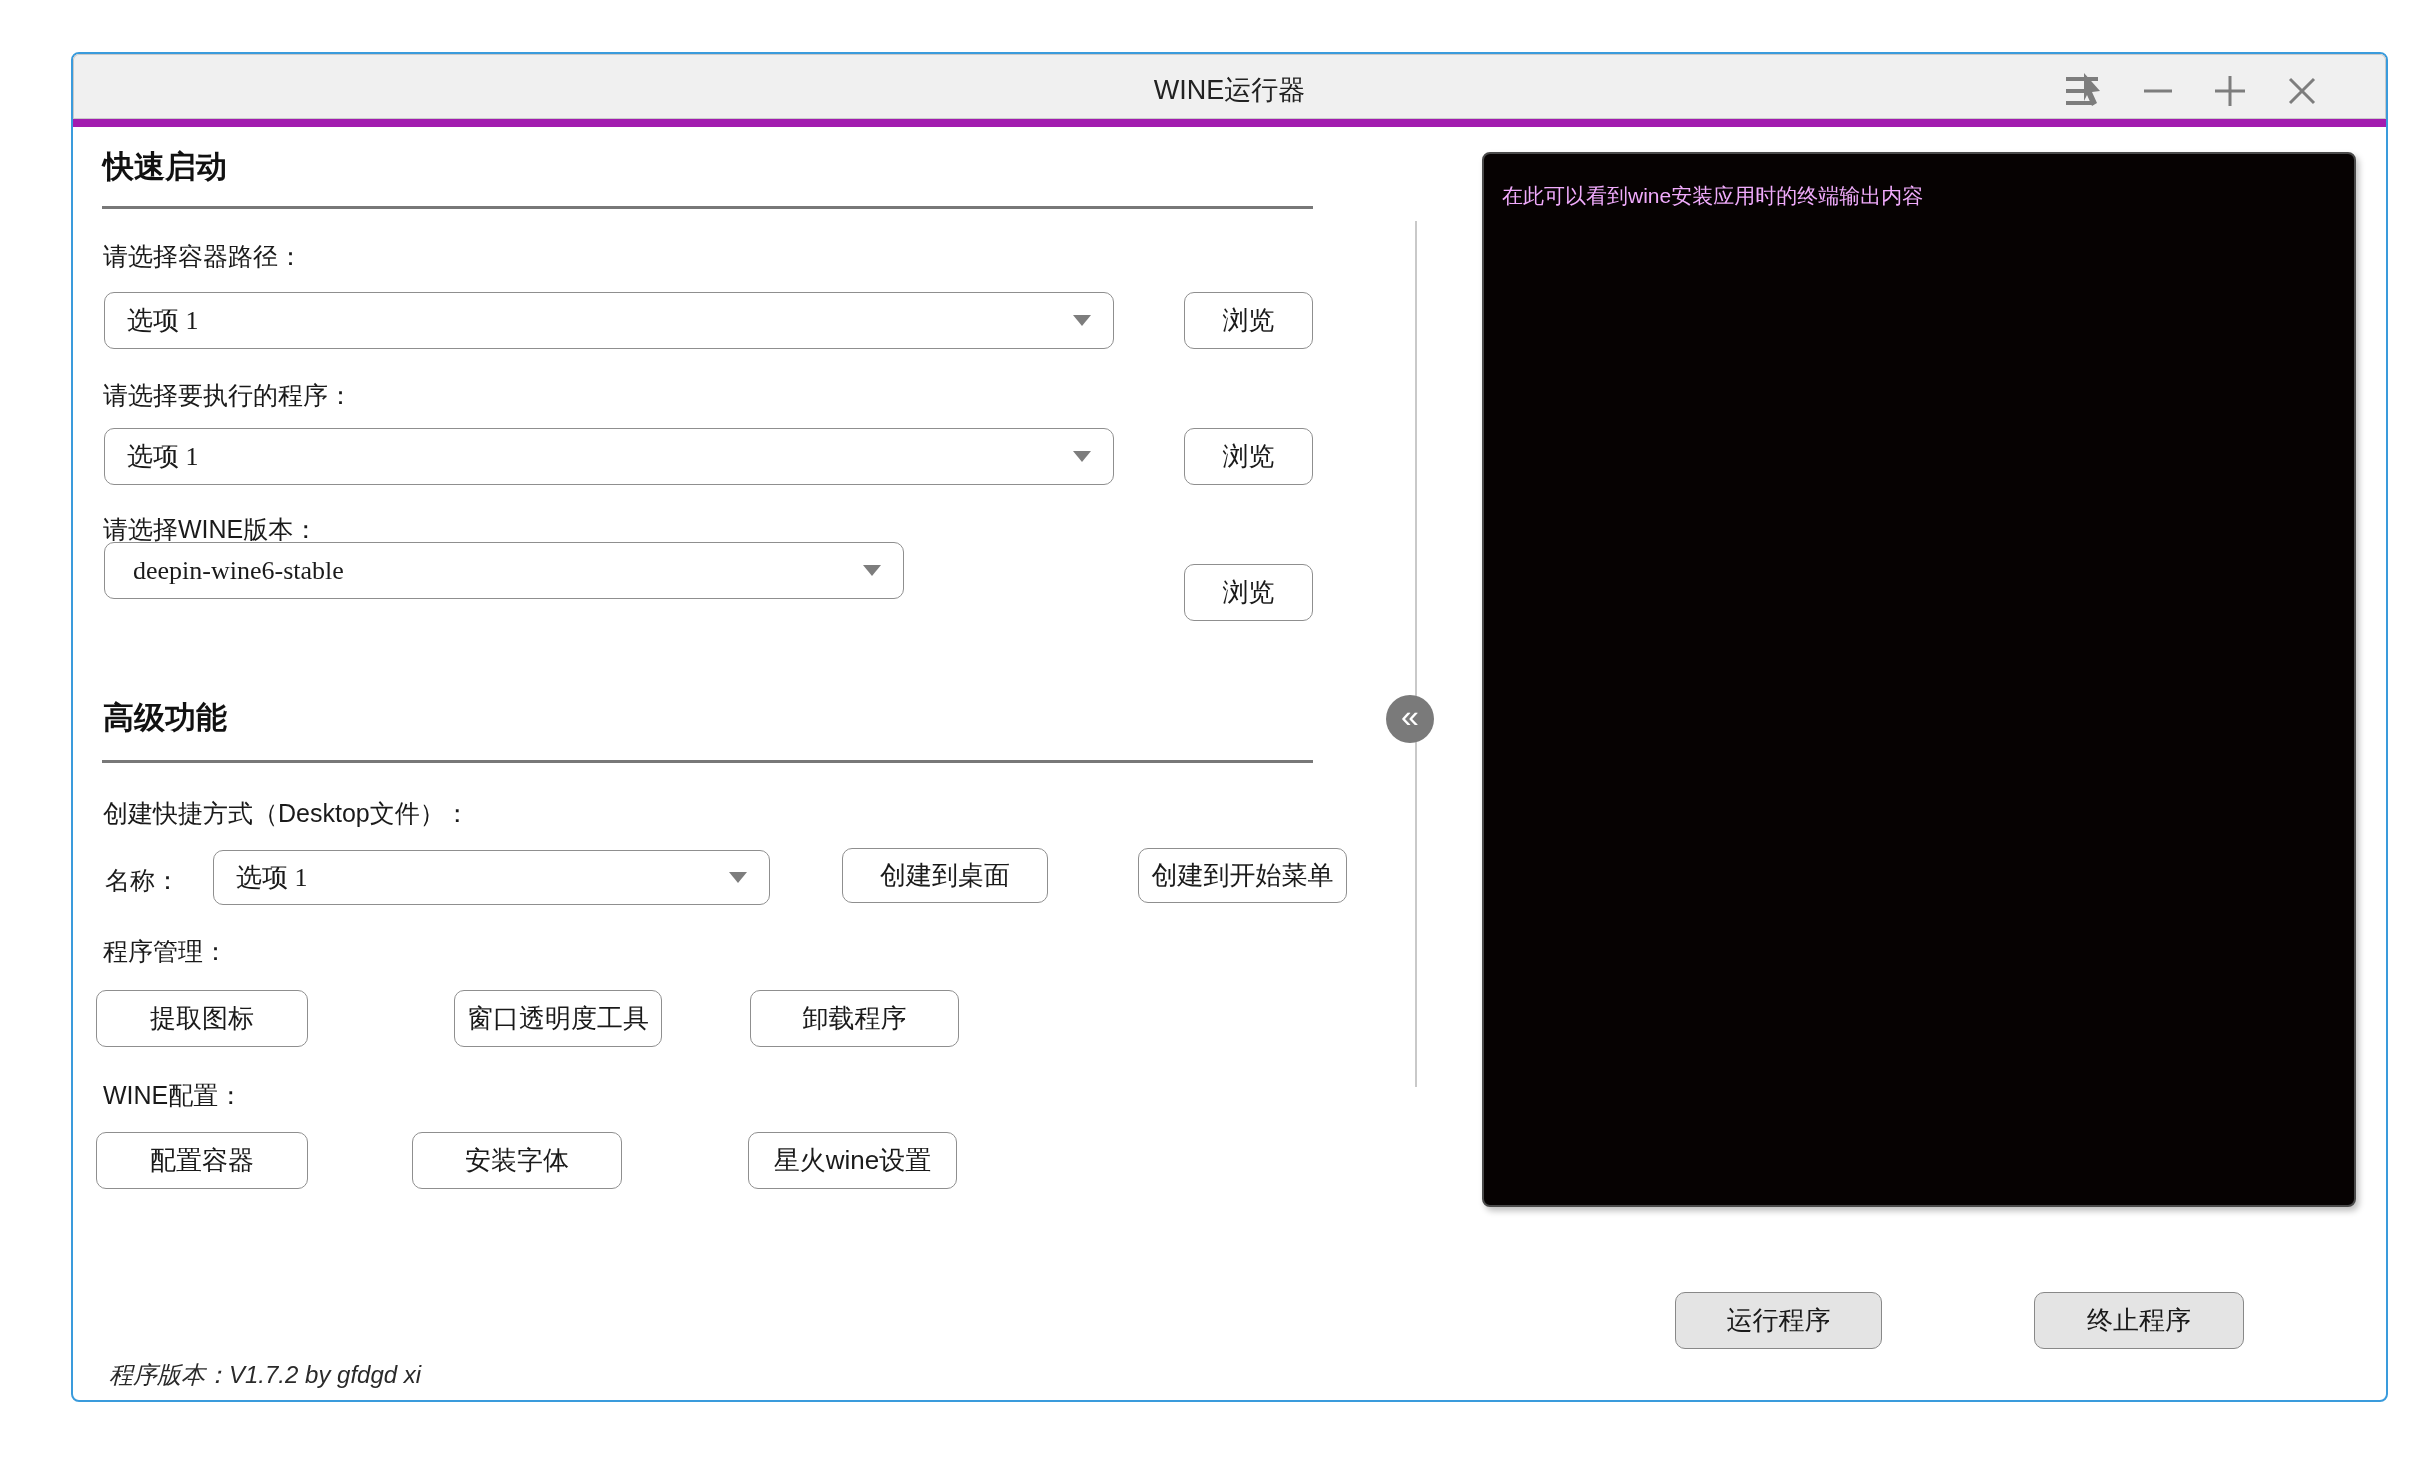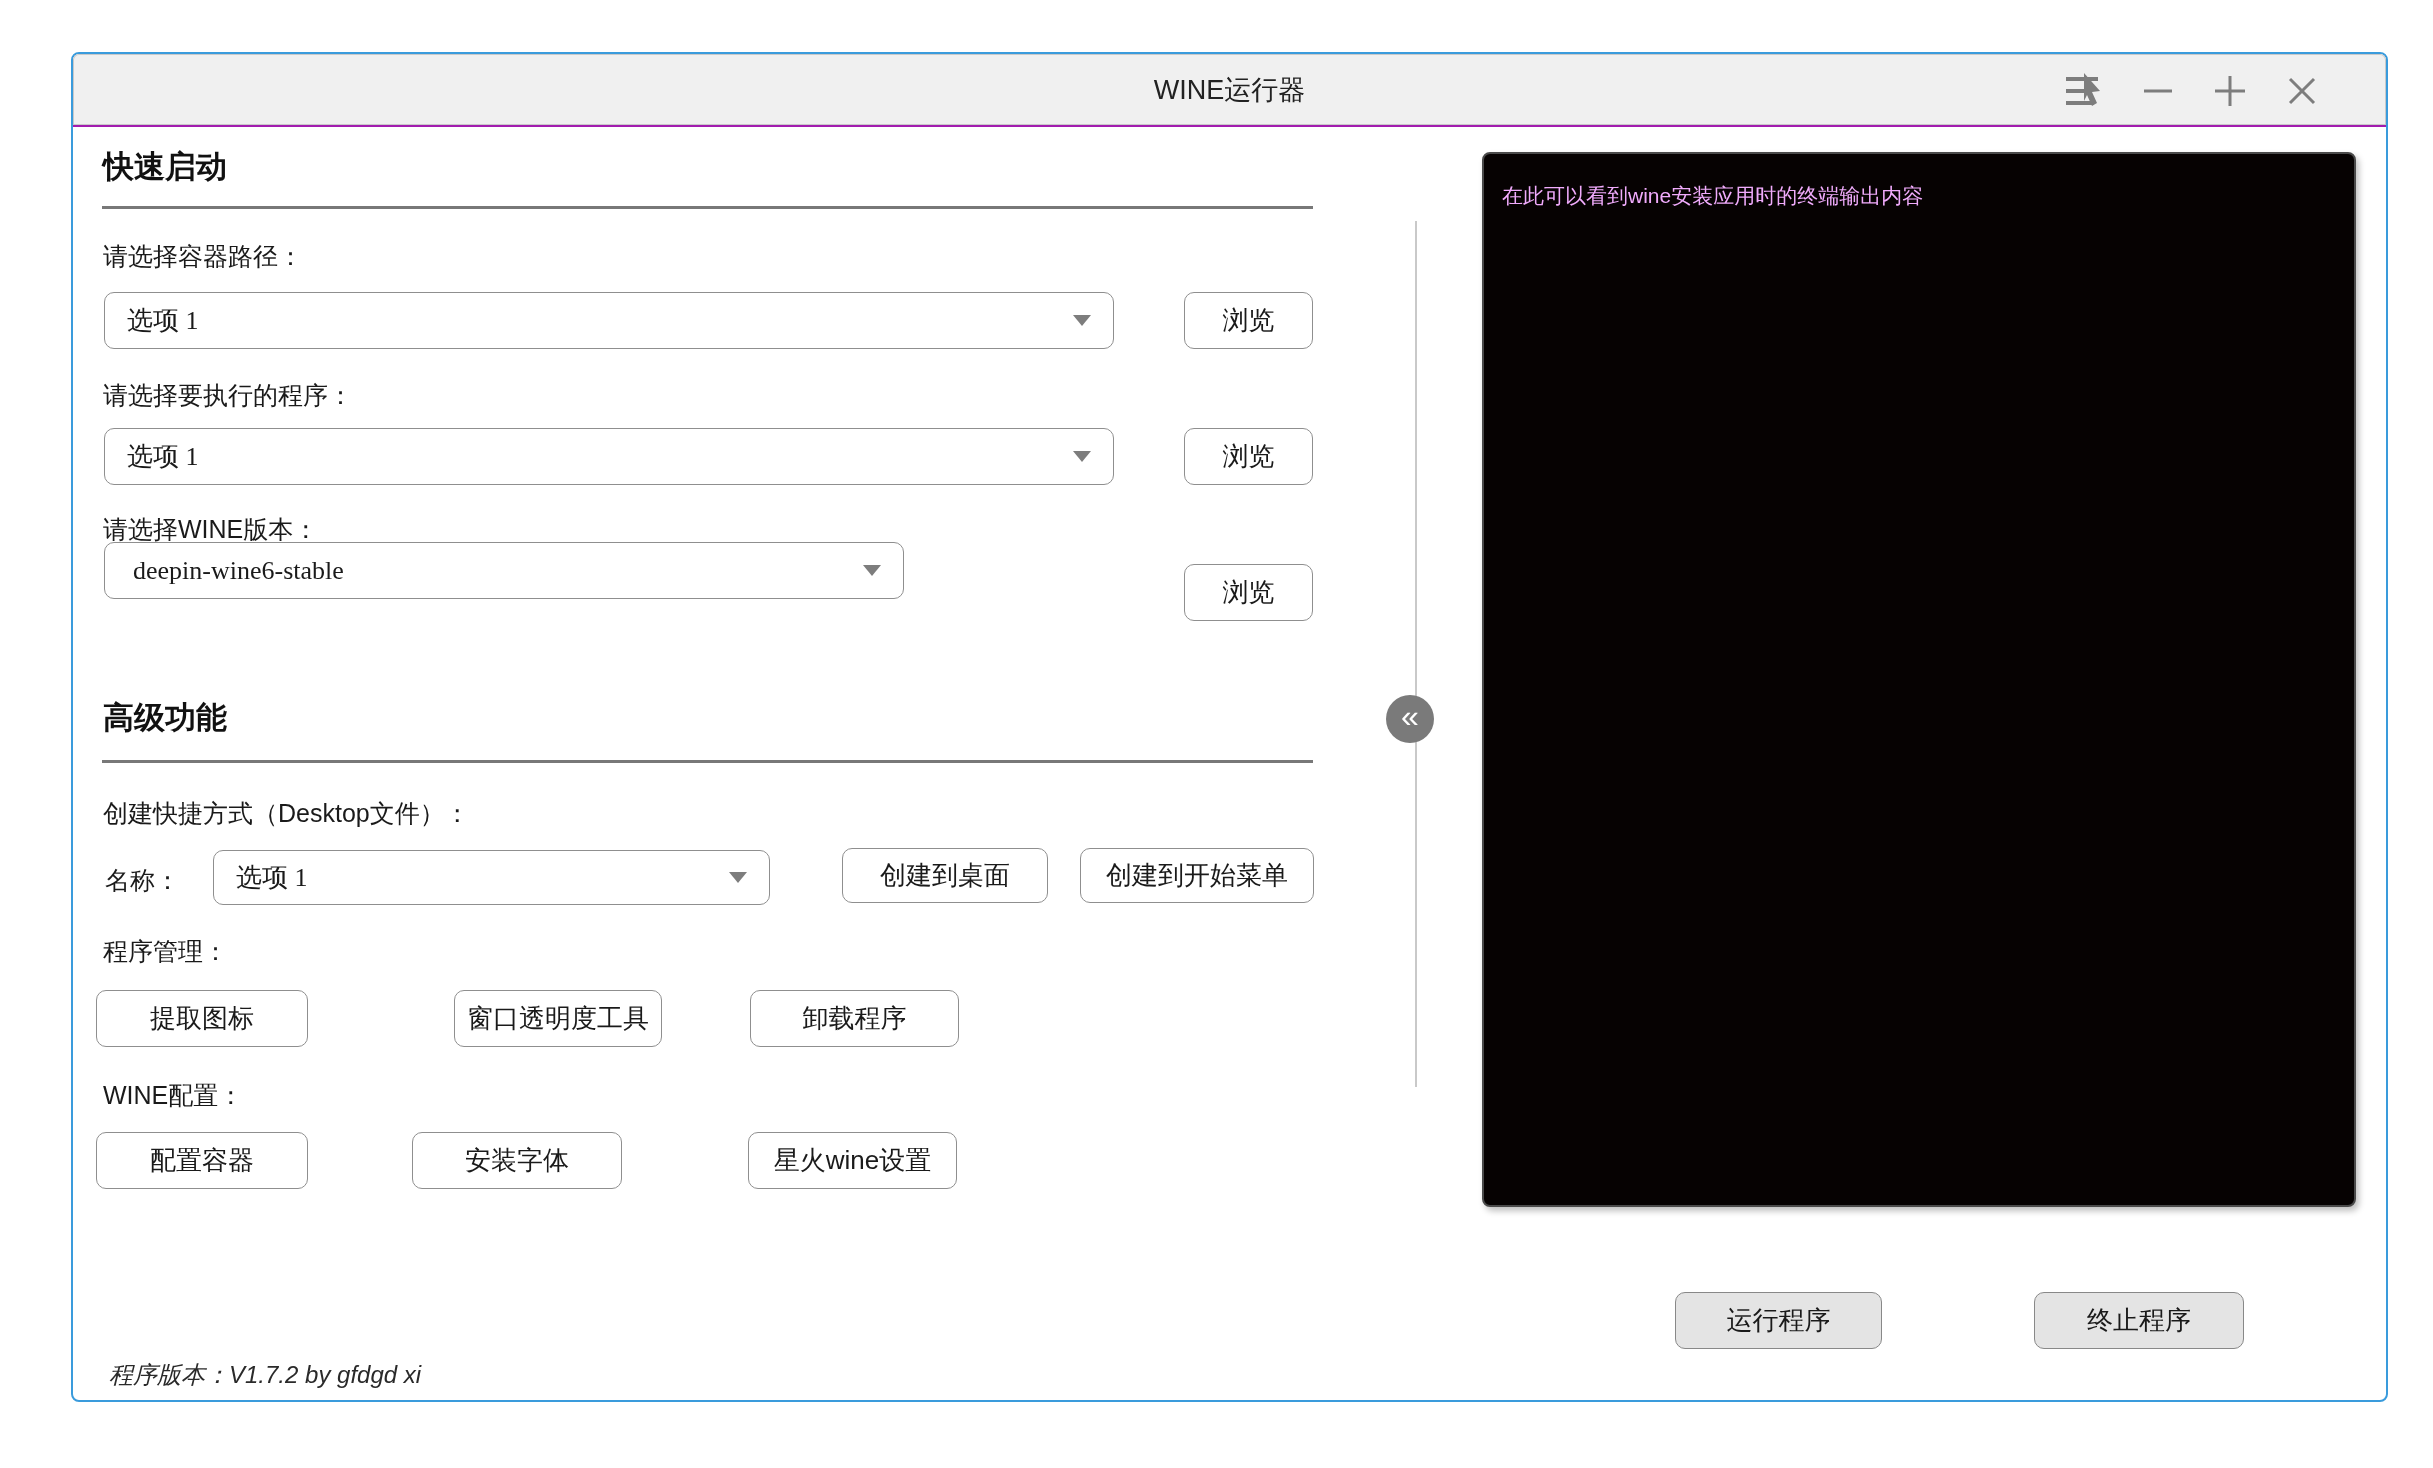--- a/index.html
+++ b/index.html
@@ -1,21 +1,21 @@
 <!DOCTYPE html>
 <html><head>
 <meta charset="utf-8">
 <style>
   * { margin:0; padding:0; box-sizing:border-box; }
   html,body { width:2433px; height:1468px; background:#ffffff;
     font-family:"Liberation Sans","DejaVu Sans",sans-serif; color:#1a1a1a; }
   .window { position:absolute; left:71px; top:52px; width:2317px; height:1350px;
     background:#ffffff; border:2px solid #3a9bdc; border-radius:8px; }
   .titlebar { position:absolute; left:0; top:0; right:0; height:73px;
-    background:#f0f0f0; border-bottom:2px solid #a21caf; border-radius:6px 6px 0 0;
+    background:#f0f0f0; border-bottom:8px solid #a21caf; border-radius:6px 6px 0 0;
     box-shadow:inset 0 0 0 1px #c9c9c9; }
   .title { position:absolute; left:0; right:0; top:0; height:73px; line-height:73px;
     text-align:center; font-size:27px; color:#222; }
   .controls { position:absolute; right:62px; top:0; height:73px; display:flex;
     align-items:center; gap:28px; }
   .ctl { width:44px; height:44px; display:flex; align-items:center; justify-content:center; cursor:pointer; }
 
   .heading { position:absolute; font-size:31px; font-weight:bold; color:#111; }
   .hr { position:absolute; height:3px; background:#787878; width:1211px; left:29px; }
   .lbl { position:absolute; font-size:25px; color:#1a1a1a; }
@@ -111,21 +111,21 @@
   <div class="heading" style="left:30px; top:643px;">高级功能</div>
   <div class="hr" style="top:706px;"></div>
 
   <div class="lbl" style="left:30px; top:743px;">创建快捷方式（Desktop文件）：</div>
   <div class="lbl" style="left:32px; top:810px;">名称：</div>
   <div class="combo" style="left:140px; top:796px; width:557px; height:55px;">
     <span class="val">选项 1</span>
     <span class="tri"></span>
   </div>
   <div class="btn" style="left:769px; top:794px; width:206px; height:55px;">创建到桌面</div>
-  <div class="btn" style="left:1007px; top:794px; width:234px; height:55px;">创建到开始菜单</div>
+  <div class="btn" style="left:1065px; top:794px; width:209px; height:55px;">创建到开始菜单</div>
 
   <div class="lbl" style="left:30px; top:881px;">程序管理：</div>
   <div class="btn" style="left:23px;  top:936px; width:212px; height:57px;">提取图标</div>
   <div class="btn" style="left:341px; top:936px; width:208px; height:57px;margin-left:40px;">窗口透明度工具</div>
   <div class="btn" style="left:677px; top:936px; width:209px; height:57px;">卸载程序</div>
 
   <div class="lbl" style="left:30px; top:1025px;">WINE配置：</div>
   <div class="btn" style="left:23px;  top:1078px; width:212px; height:57px;">配置容器</div>
   <div class="btn" style="left:339px; top:1078px; width:210px; height:57px;">安装字体</div>
   <div class="btn" style="left:675px; top:1078px; width:209px; height:57px;">星火wine设置</div>

